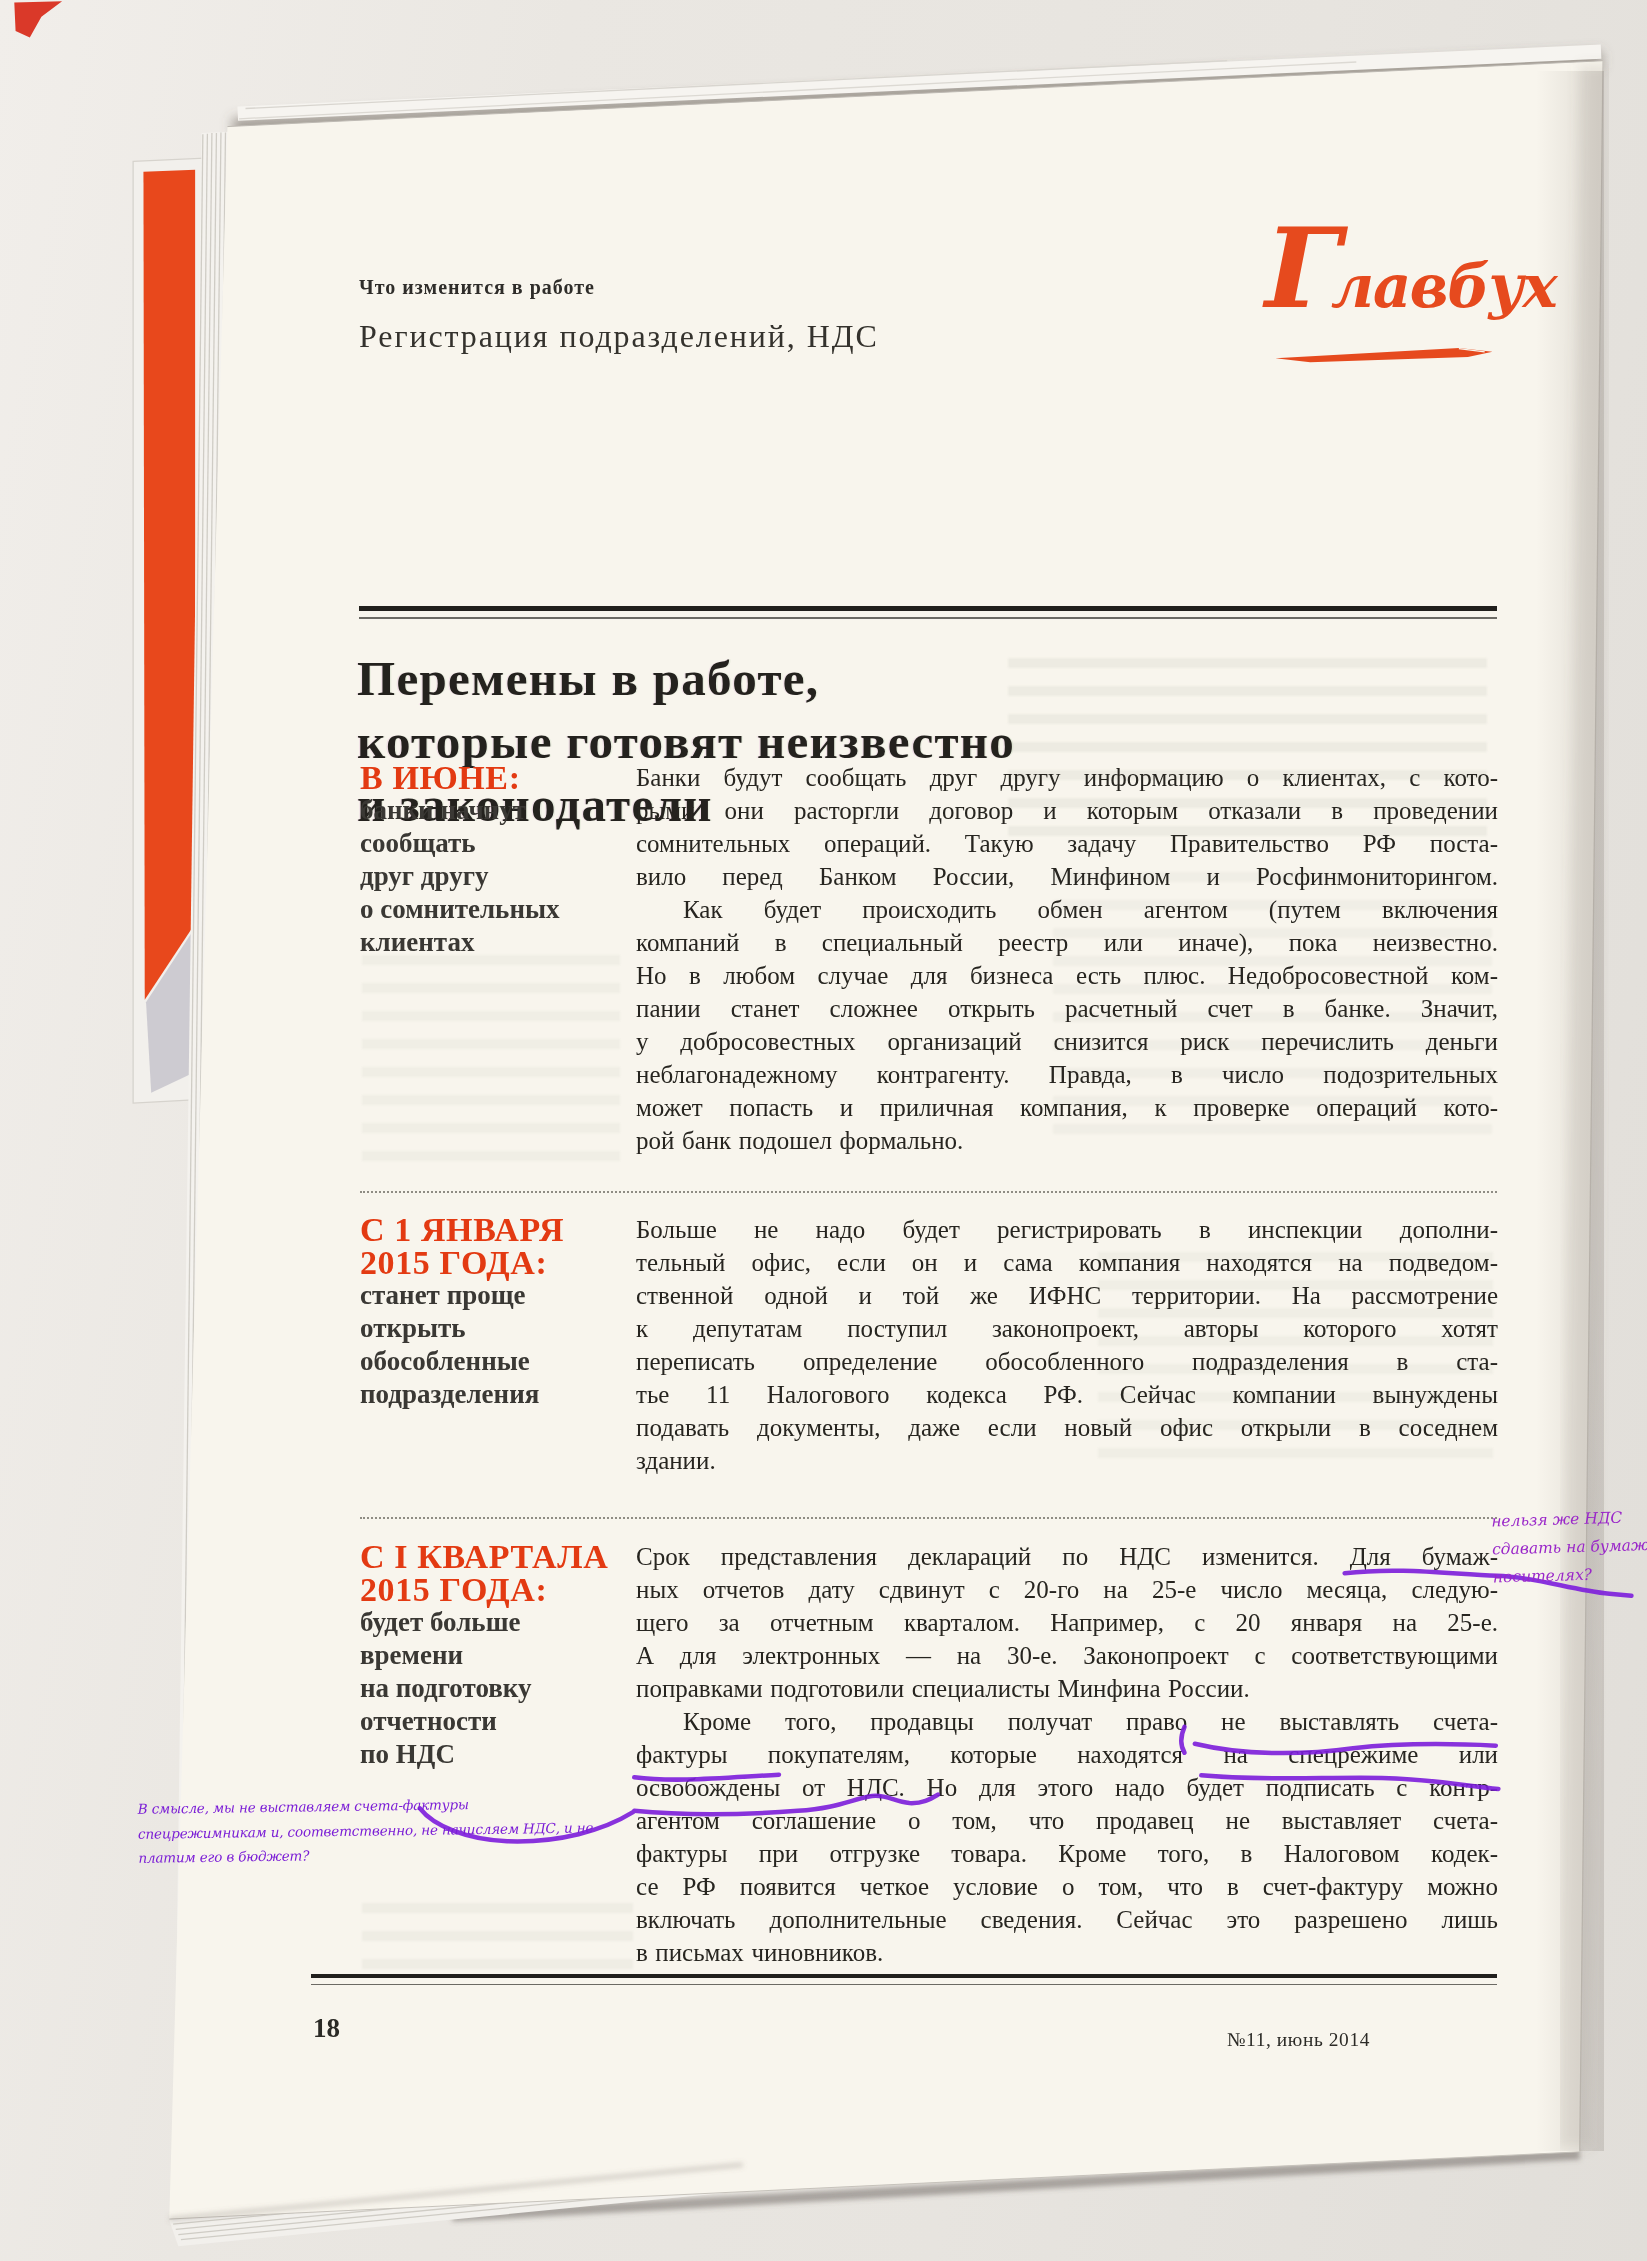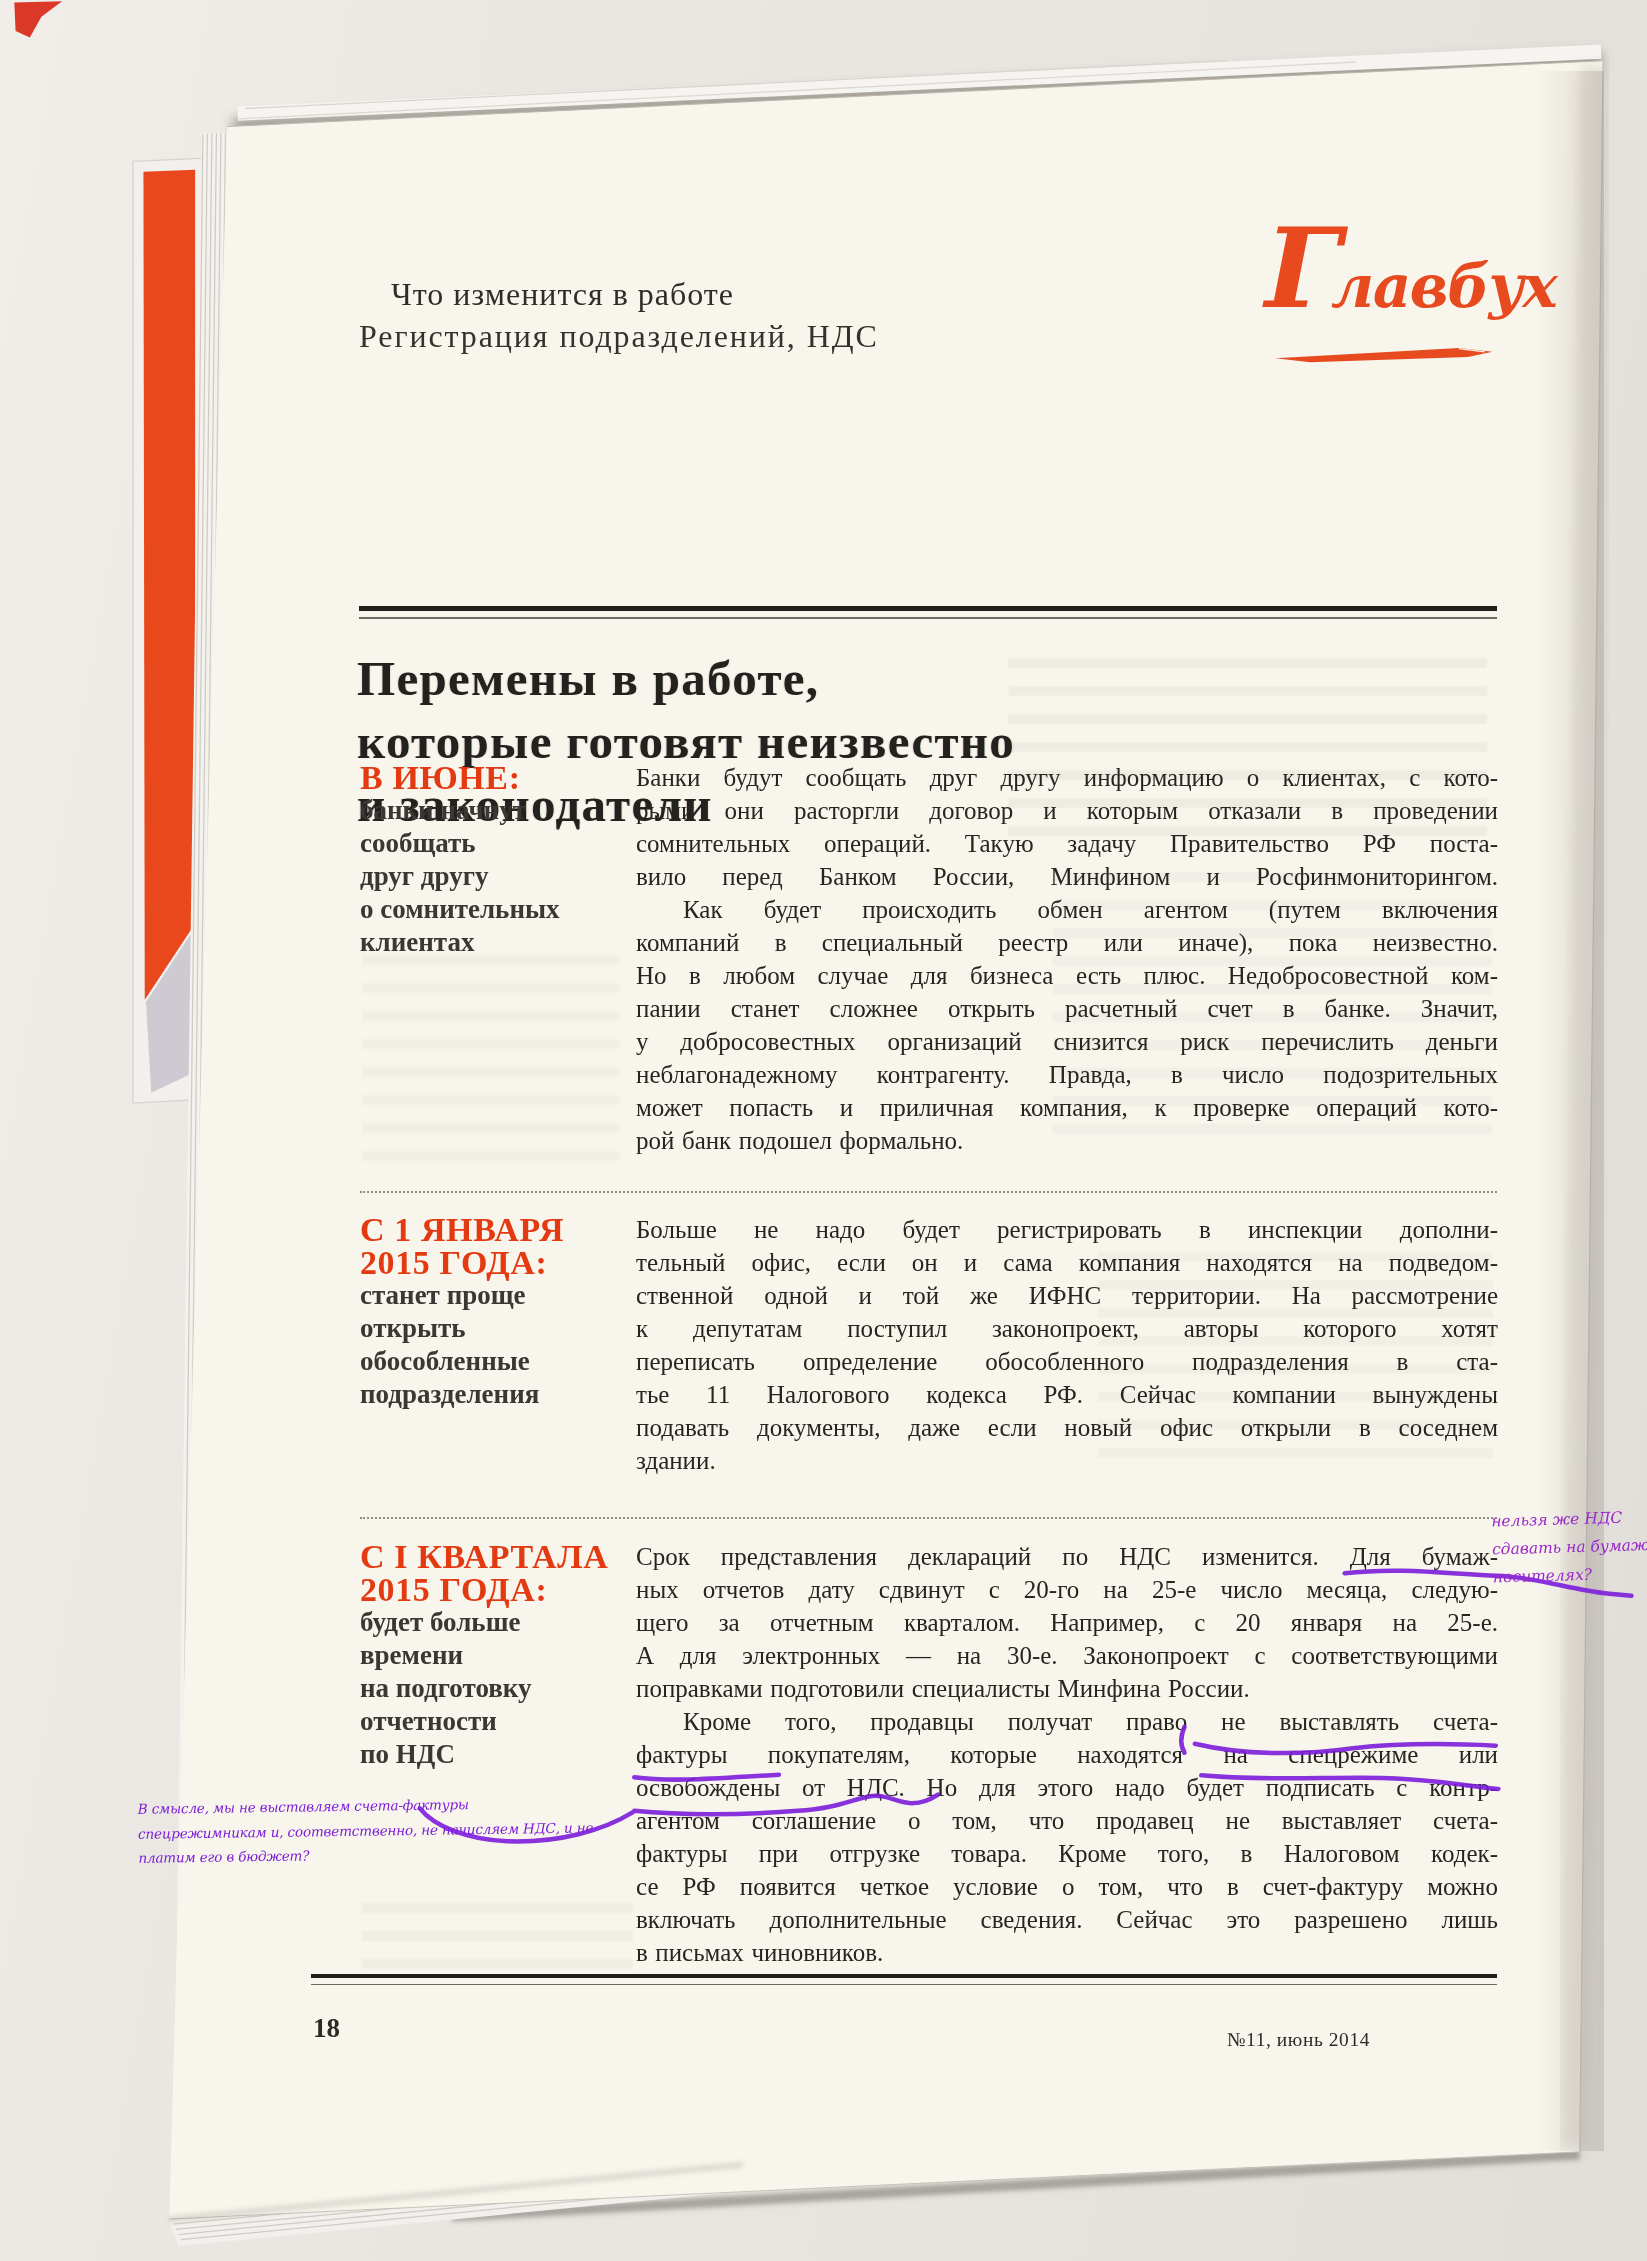--- a/index.html
+++ b/index.html
@@ -6,21 +6,21 @@
   #canvas{
     position:relative;width:1647px;height:2261px;overflow:hidden;
     background:linear-gradient(100deg,#f1eeea 0%,#eae7e2 28%,#e7e4df 65%,#e1ded9 100%);
     font-family:"Liberation Serif",serif;
   }
   #canvas *{box-sizing:border-box;}
   .abs{position:absolute;}
   svg.layer{position:absolute;left:0;top:0;pointer-events:none;}
 
   
-  #kicker{left:359px;top:276px;font-weight:normal;font-size:32px;letter-spacing:1px;color:#2f2d2a;margin-left:32px;}
+  #kicker{left:359px;top:276px;font-weight:bold;font-size:20px;letter-spacing:1px;color:#2f2d2a;}
   #topics{left:359px;top:318px;font-size:32px;letter-spacing:1.9px;color:#34322d;}
   #logo{left:1265px;top:225px;width:252px;height:149px;color:#e64a1e;}
   #logo .g-cap{position:absolute;left:0;top:-11.6px;font:italic bold 111px/1 "DejaVu Serif",serif;}
   #logo .g-rest{position:absolute;left:66px;top:32px;font:italic bold 59px/1 "DejaVu Serif",serif;letter-spacing:-1.3px;text-align:center;}
 
   
   .rule-thick{background:#211f1c;height:4.5px;}
   .rule-thin{background:#54514b;height:1.9px;opacity:.85;}
   #rule1a{left:359px;top:606px;width:1138px;}
   #rule1b{left:359px;top:617px;width:1138px;}

